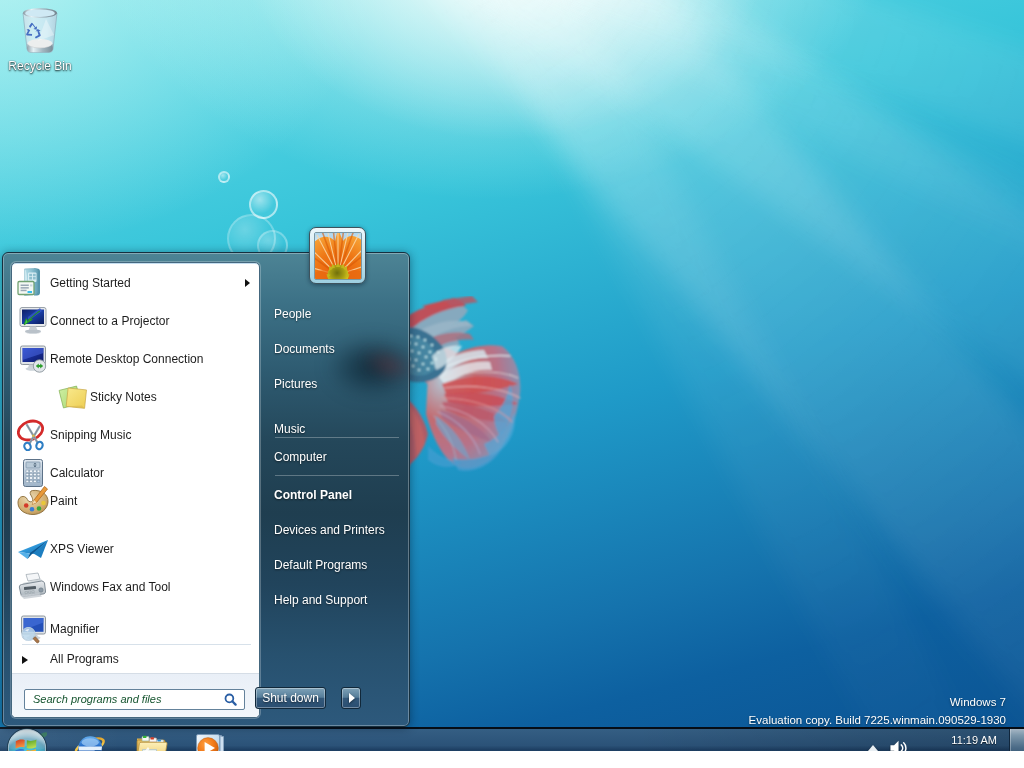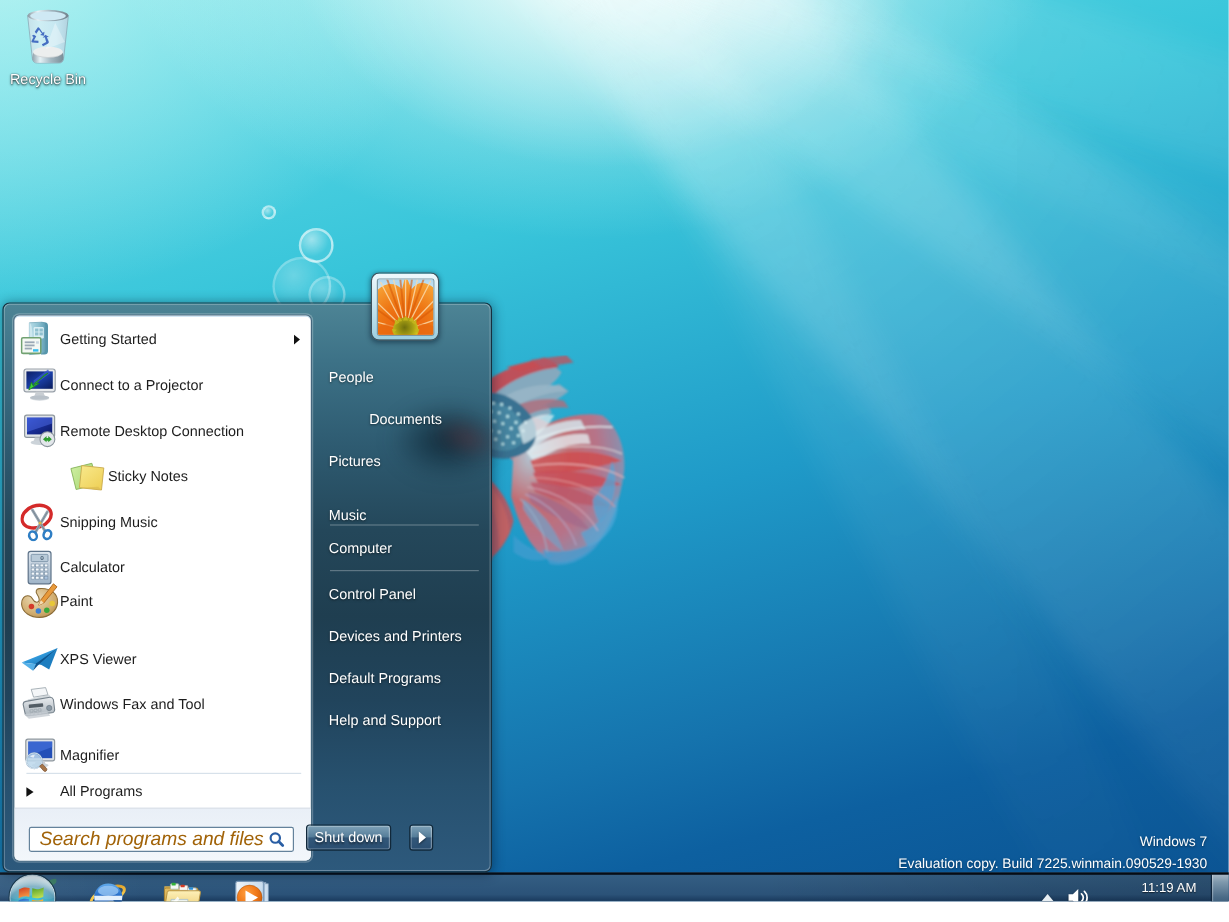--- a/index.html
+++ b/index.html
@@ -46,21 +46,21 @@
 #lpanel { position:absolute; left:8px; top:9px; width:249px; height:456px; background:#fff; border-radius:5px; border:1px solid #44677e; box-shadow:0 0 0 1px rgba(255,255,255,0.25), inset 0 1px 0 rgba(190,218,238,0.9); overflow:hidden; }
 .litem { position:absolute; left:0; width:249px; height:38px; }
 .licon { position:absolute; left:5px; top:3px; width:32px; height:32px; }
 .ltext { position:absolute; left:38px; top:0; height:38px; line-height:38px; font-size:12px; color:#1d1d1d; white-space:nowrap; }
 #lsep1 { position:absolute; left:10px; top:381px; width:229px; height:1px; background:#d7e1ea; }
 #allprog { position:absolute; left:0; top:382px; width:249px; height:28px; }
 #allprog .arr { position:absolute; left:10px; top:11px; width:0; height:0; border-top:4.5px solid transparent; border-bottom:4.5px solid transparent; border-left:6px solid #111; }
 #allprog .ltext { line-height:28px; height:28px; }
 #searchstrip { position:absolute; left:0; top:410px; width:249px; height:46px; background:linear-gradient(to bottom,#e9eff7,#f3f7fb); border-top:1px solid #d5dde6; }
 #searchbox { position:absolute; left:12px; top:15px; width:221px; height:21px; background:#fff; border:1px solid #64829b; border-radius:2px; }
-#searchbox .ph { position:absolute; left:8px; top:0; height:19px; line-height:19px; font-style:italic; font-size:16px; color:#a16207; }
+#searchbox .ph { position:absolute; left:8px; top:0; height:19px; line-height:19px; font-style:italic; font-size:11px; color:#14532d; }
 
 
 .ritem { position:absolute; left:271px; width:128px; height:24px; line-height:24px; color:#fff; font-size:12px; text-shadow:0 1px 2px rgba(0,0,0,0.55); }
 .rsep { position:absolute; left:272px; width:124px; height:1px; background:rgba(255,255,255,0.28); }
 
 
 #userpic { position:absolute; left:306px; top:-26px; width:57px; height:57px; border-radius:7px;
   background:linear-gradient(to bottom,#eef8fc 0%,#cfe9f2 40%,#9dcfe0 100%); border:1px solid #3e525c; box-shadow:0 1px 4px rgba(0,20,40,0.45); }
 #userpic .inner { position:absolute; left:3.5px; top:3.5px; width:48px; height:48px; border:1px solid #7a98a4; overflow:hidden; border-radius:2px; }
 
@@ -579,27 +579,27 @@
           <div class="ph">Search programs and files</div>
           <svg width="16" height="16" viewBox="0 0 16 16" style="position:absolute;right:5px;top:2px;">
               <circle cx="6.4" cy="6.4" r="3.9" fill="none" stroke="#2a5ea4" stroke-width="1.8"></circle>
               <line x1="9.3" y1="9.3" x2="12.6" y2="12.6" stroke="#2a5ea4" stroke-width="2.3" stroke-linecap="round"></line>
             </svg>
         </div>
       </div>
     </div>
 
     <div class="ritem" style="top:49px;">People</div>
-    <div class="ritem" style="top:84px;text-align:center;">Documents</div>
+    <div class="ritem" style="top:84px;">Documents</div>
     <div class="ritem" style="top:119px;">Pictures</div>
     <div class="ritem" style="top:164px;">Music</div>
     <div class="rsep" style="top:184px;"></div>
     <div class="ritem" style="top:192px;">Computer</div>
     <div class="rsep" style="top:222px;"></div>
-    <div class="ritem" style="top:230px;">Control Panel</div>
+    <div class="ritem" style="top:230px;font-weight:bold;">Control Panel</div>
     <div class="ritem" style="top:265px;">Devices and Printers</div>
     <div class="ritem" style="top:300px;">Default Programs</div>
     <div class="ritem" style="top:335px;">Help and Support</div>
 
     <div id="userpic">
         <div class="inner"><svg id="flower" width="48" height="48" viewBox="0 0 48 48">
       <defs>
         <linearGradient id="sky" x1="0" y1="0" x2="0" y2="1">
                 <stop offset="0%" stop-color="#aed6ee"></stop>
                 <stop offset="100%" stop-color="#e0eef6"></stop>

